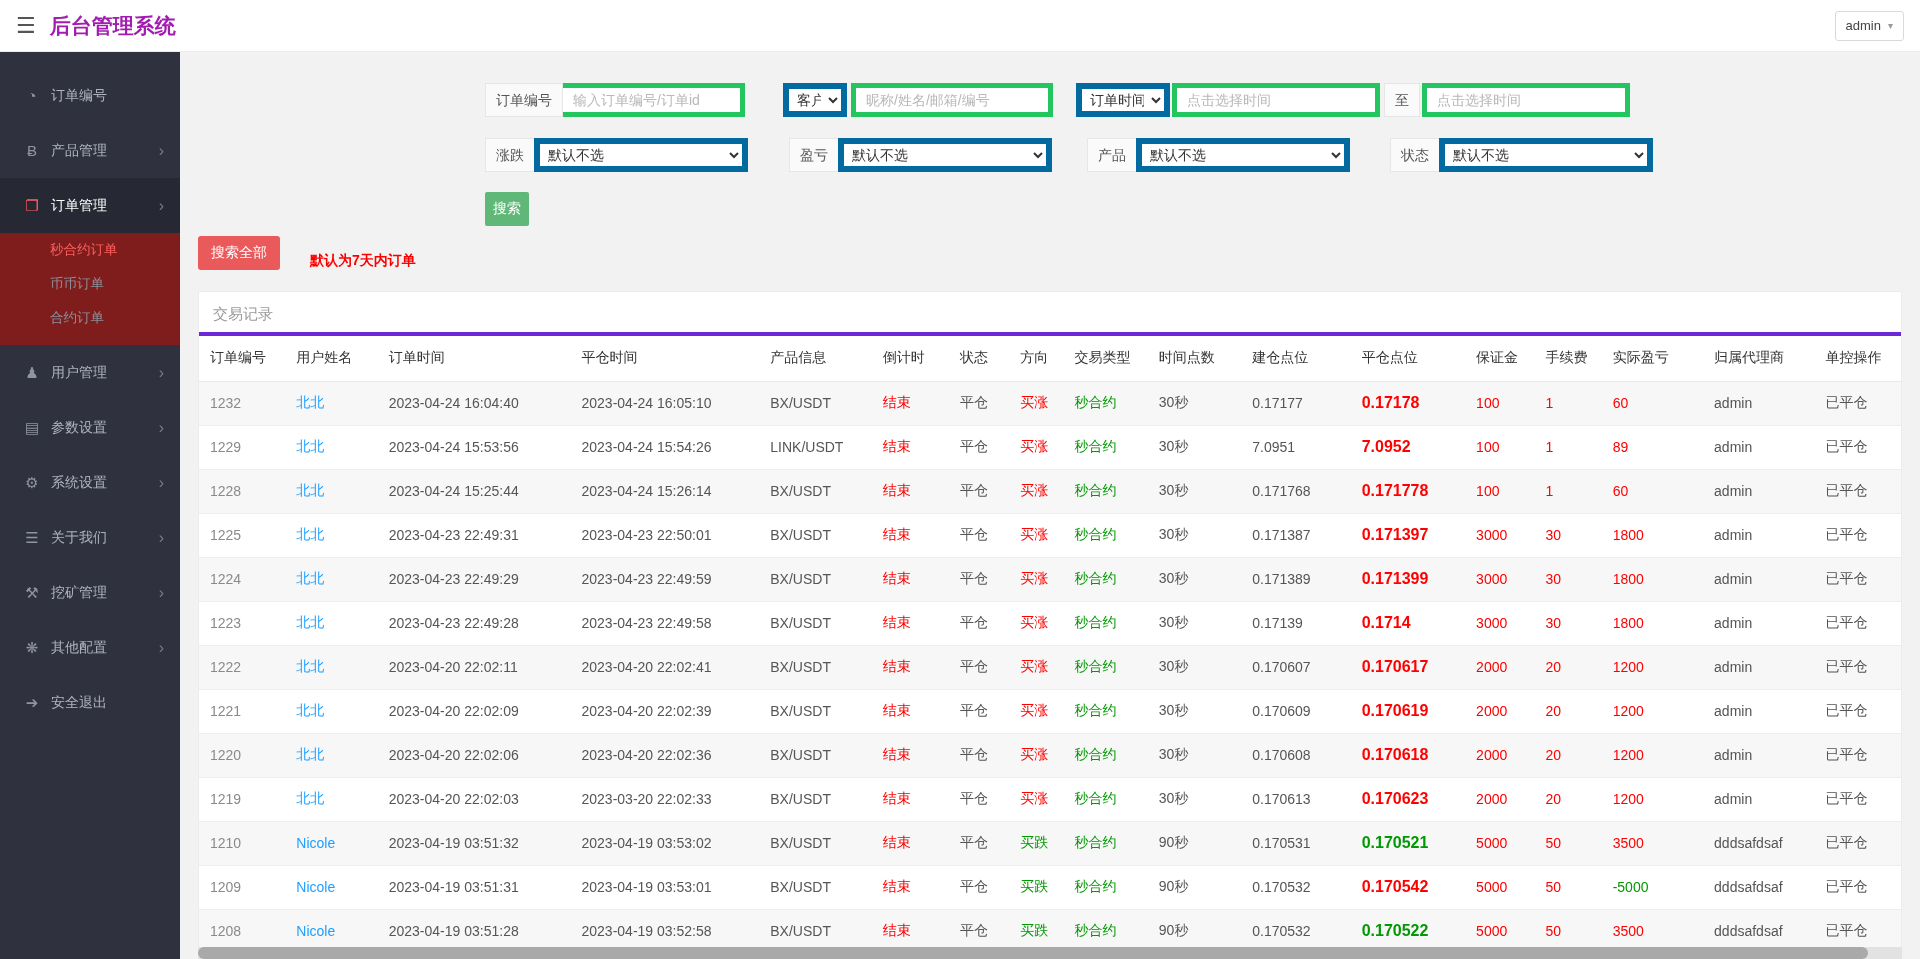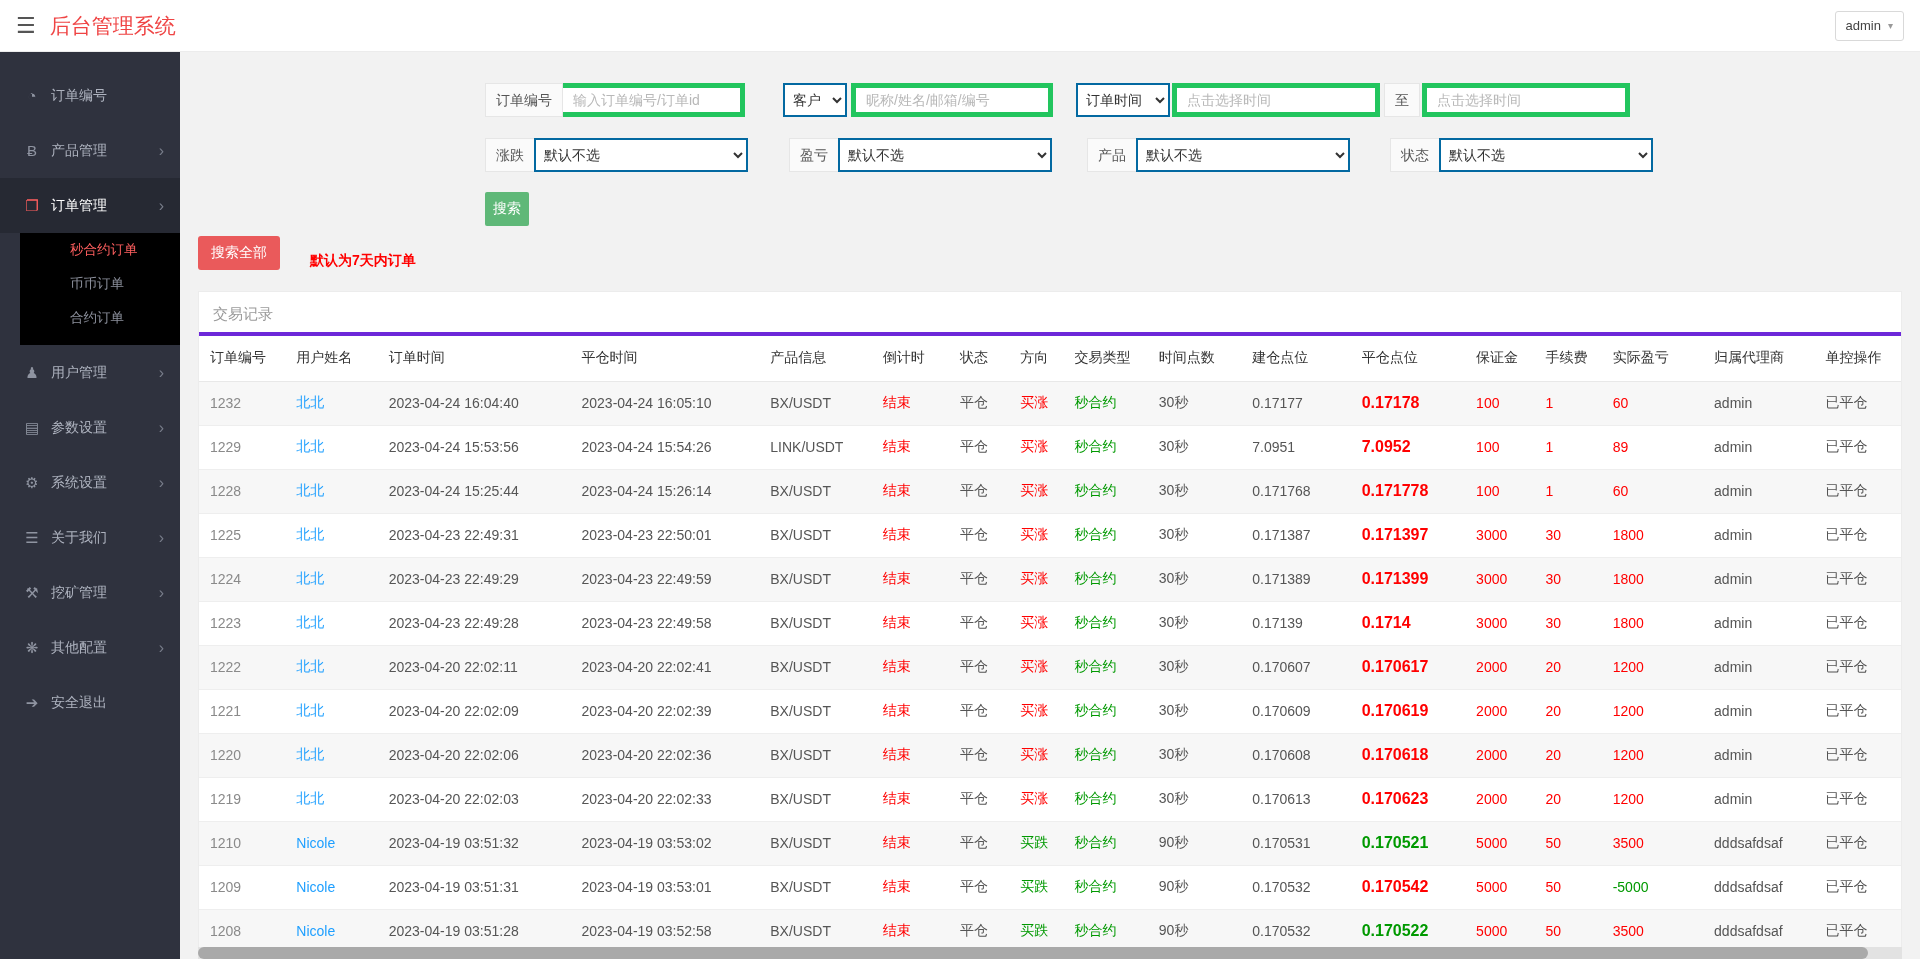--- a/index.html
+++ b/index.html
@@ -3,52 +3,52 @@
 <meta charset="utf-8">
 <style>
   * { margin:0; padding:0; box-sizing:border-box; }
   html,body { width:1920px; height:959px; overflow:hidden; background:#f2f2f2;
     font-family:"Liberation Sans","DejaVu Sans",sans-serif; }
 
   
   .header { height:52px; background:#fff; display:flex; align-items:center;
     padding:0 16px; border-bottom:1px solid #ececec; position:relative; z-index:3; }
   .hamburger { font-size:22px; color:#555; cursor:pointer; margin-right:14px; line-height:1; }
-  .app-title { font-size:21px; font-weight:normal; color:#ef4444; }
+  .app-title { font-size:21px; font-weight:bold; color:#a21caf; }
   .user-dd { margin-left:auto; border:1px solid #d9d9d9; border-radius:3px; background:#fff;
     height:30px; display:flex; align-items:center; padding:0 10px; gap:7px; font-size:13px;
     color:#444; cursor:pointer; }
   .user-dd .caret { color:#999; font-size:10px; }
 
   
   .layout { display:flex; height:907px; }
   .sidebar { width:180px; background:#2F323E; padding-top:16px; flex-shrink:0; overflow:hidden; }
   .side-item { position:relative; height:55px; display:flex; align-items:center;
     padding-left:22px; color:#aeb3bf; font-size:14px; cursor:pointer; }
   .side-item .s-icon { width:20px; margin-right:9px; font-size:15px; text-align:center; color:#8f94a1; }
   .side-item .s-arrow { position:absolute; right:16px; color:#777c89; font-size:16px; }
   .side-item.active { color:#fff; background:#262933; }
   .side-item.active .s-icon { color:#FF5F5F; }
-  .side-sub { background:#000000; padding:0 0 10px;margin-left:20px; }
+  .side-sub { background:#7f1d1d; padding:0 0 10px; }
   .side-sub-item { height:34px; line-height:34px; padding-left:50px; font-size:13.5px;
     color:#8c909c; cursor:pointer; }
   .side-sub-item.active { color:#FF5F5F; }
 
   .content { flex:1; padding:31px 18px 0 18px; position:relative; overflow:hidden; }
 
   
   .filter-row { display:flex; margin-left:287px; align-items:center; }
   .mb21 { margin-bottom:21px; } .mb20 { margin-bottom:20px; } .mb10 { margin-bottom:10px; }
   .group { display:flex; align-items:center; }
   .addon { height:34px; line-height:32px; padding:0 10px; background:#fafafa;
     border:1px solid #e6e6e6; font-size:14px; color:#555; white-space:nowrap; }
   .inp { height:34px; border:5px solid #22c55e; background:#fff; padding:0 10px;
     font-size:14px; color:#666; outline:none; }
   .inp::placeholder { color:#b8b8b8; }
-  .sel { height:34px; border:2px solid #0369a1; background:#fff; font-size:14px;
+  .sel { height:34px; border:6px solid #0369a1; background:#fff; font-size:14px;
     color:#333; padding:0 4px; outline:none; cursor:pointer; }
   .btn-search { height:34px; background:#5FB878; color:#fff; border:none; border-radius:2px;
     font-size:14px; padding:0 8px; cursor:pointer; }
   .searchall-row { display:flex; align-items:flex-end; margin-bottom:21px; }
   .btn-searchall { height:34px; background:#EA5A5B; color:#fff; border:none; border-radius:3px;
     font-size:14px; padding:0 13px; cursor:pointer; }
   .tip { color:#FF0000; font-size:14px; font-weight:bold; margin-left:30px; }
 
   
   .panel { background:#fff; border:1px solid #ececec; }
@@ -399,21 +399,21 @@
               <td class="c-red">2000</td>
               <td class="c-red">20</td>
               <td class="c-red">1200</td>
               <td>admin</td>
               <td>已平仓</td>
             </tr>
             <tr>
               <td class="c-gray">1219</td>
               <td class="c-blue">北北</td>
               <td>2023-04-20 22:02:03</td>
-              <td>2023-04-20 22:02:33</td>
+              <td>2023-03-20 22:02:33</td>
               <td>BX/USDT</td>
               <td class="c-red">结束</td>
               <td>平仓</td>
               <td class="c-red">买涨</td>
               <td class="c-green">秒合约</td>
               <td>30秒</td>
               <td>0.170613</td>
               <td class="close-price c-red">0.170623</td>
               <td class="c-red">2000</td>
               <td class="c-red">20</td>

